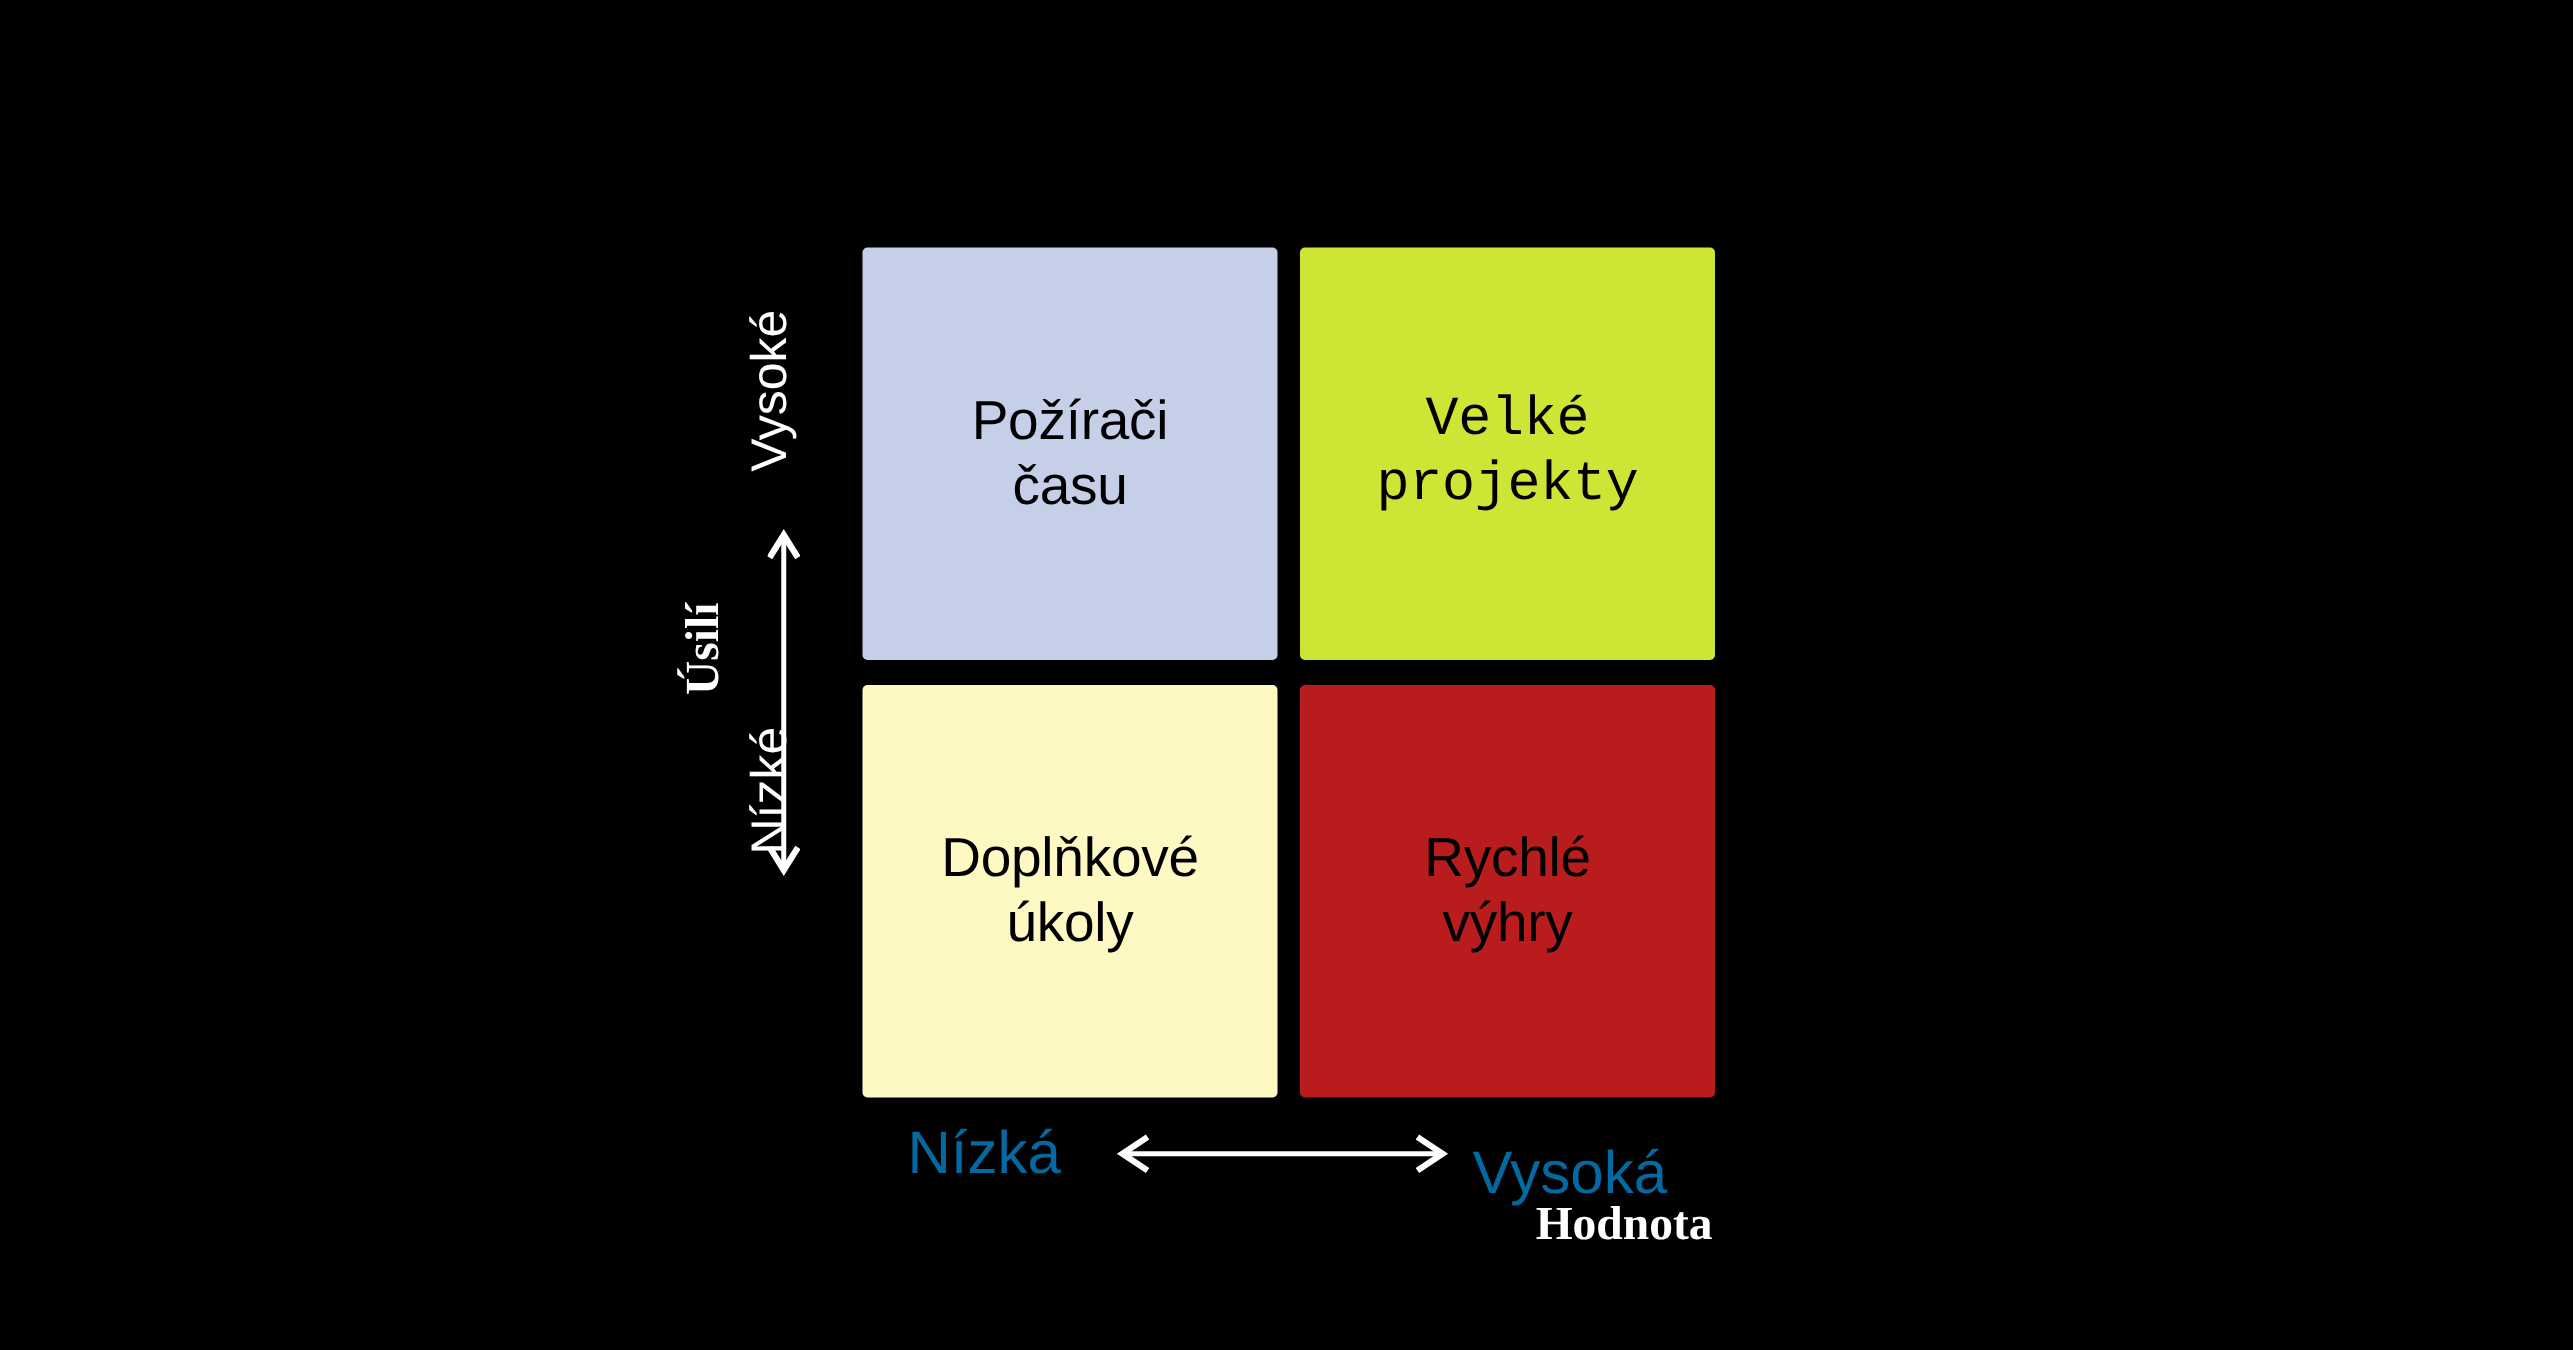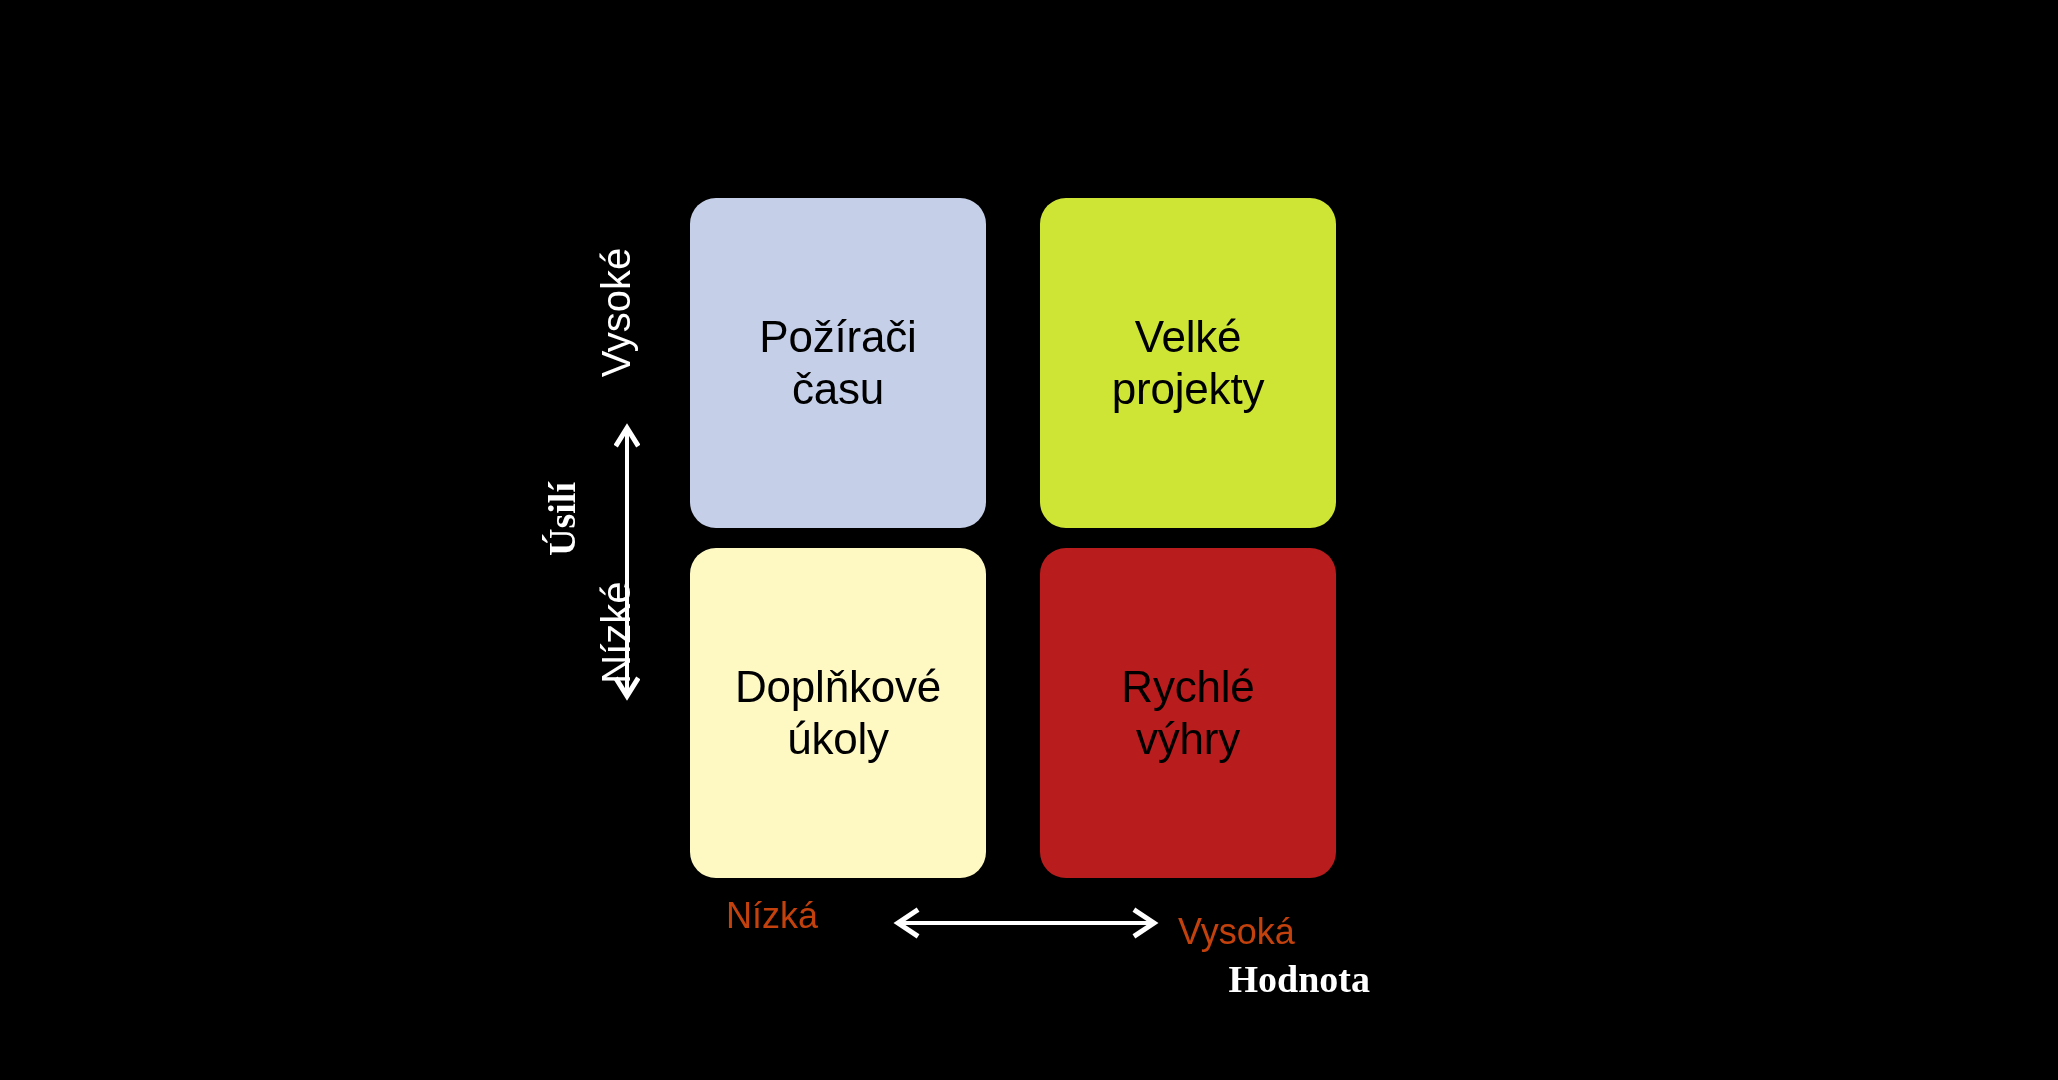--- a/index.html
+++ b/index.html
@@ -28,40 +28,40 @@
   #matrix {
     position: absolute;
     left: 690px;
     top: 198px;
     width: 680px;
     height: 680px;
   }
 
   .quadrant {
     position: absolute;
-    width: 296px;
+    width: 332px;
     height: 330px;
-    border-radius: 26px;
+    border-radius: 4px;
     display: flex;
     align-items: center;
     justify-content: center;
     box-sizing: border-box;
   }
   .quadrant .q-label {
     font-size: 44px;
     line-height: 1.18;
     color: #000000;
     text-align: center;
     letter-spacing: -0.2px;
     white-space: pre-line;
     font-weight: 400;
   }
 
   .q-tl { left: 0px;   top: 0px;   }
-  .q-tr { left: 350px; top: 0px;   }
+  .q-tr { left: 350px; top: 0px; font-family: Liberation Mono, monospace;   }
   .q-bl { left: 0px;   top: 350px; }
   .q-br { left: 350px; top: 350px; }
 
   
   #y-axis {
     position: absolute;
     left: 520px;
     top: 190px;
     width: 160px;
     height: 700px;
@@ -115,22 +115,22 @@
   #x-axis {
     position: absolute;
     left: 690px;
     top: 895px;
     width: 680px;
     height: 120px;
   }
   .h-tick {
     position: absolute;
     top: 0px;
-    color: #c2410c;
-    font-size: 36px;
+    color: #0369a1;
+    font-size: 48px;
     white-space: nowrap;
   }
   #x-tick-low  { left: 36px; }
   #x-tick-high { left: 488px; margin-top: 16px; }
 
   #x-arrow {
     position: absolute;
     left: 200px;
     top: 8px;
     width: 272px;

